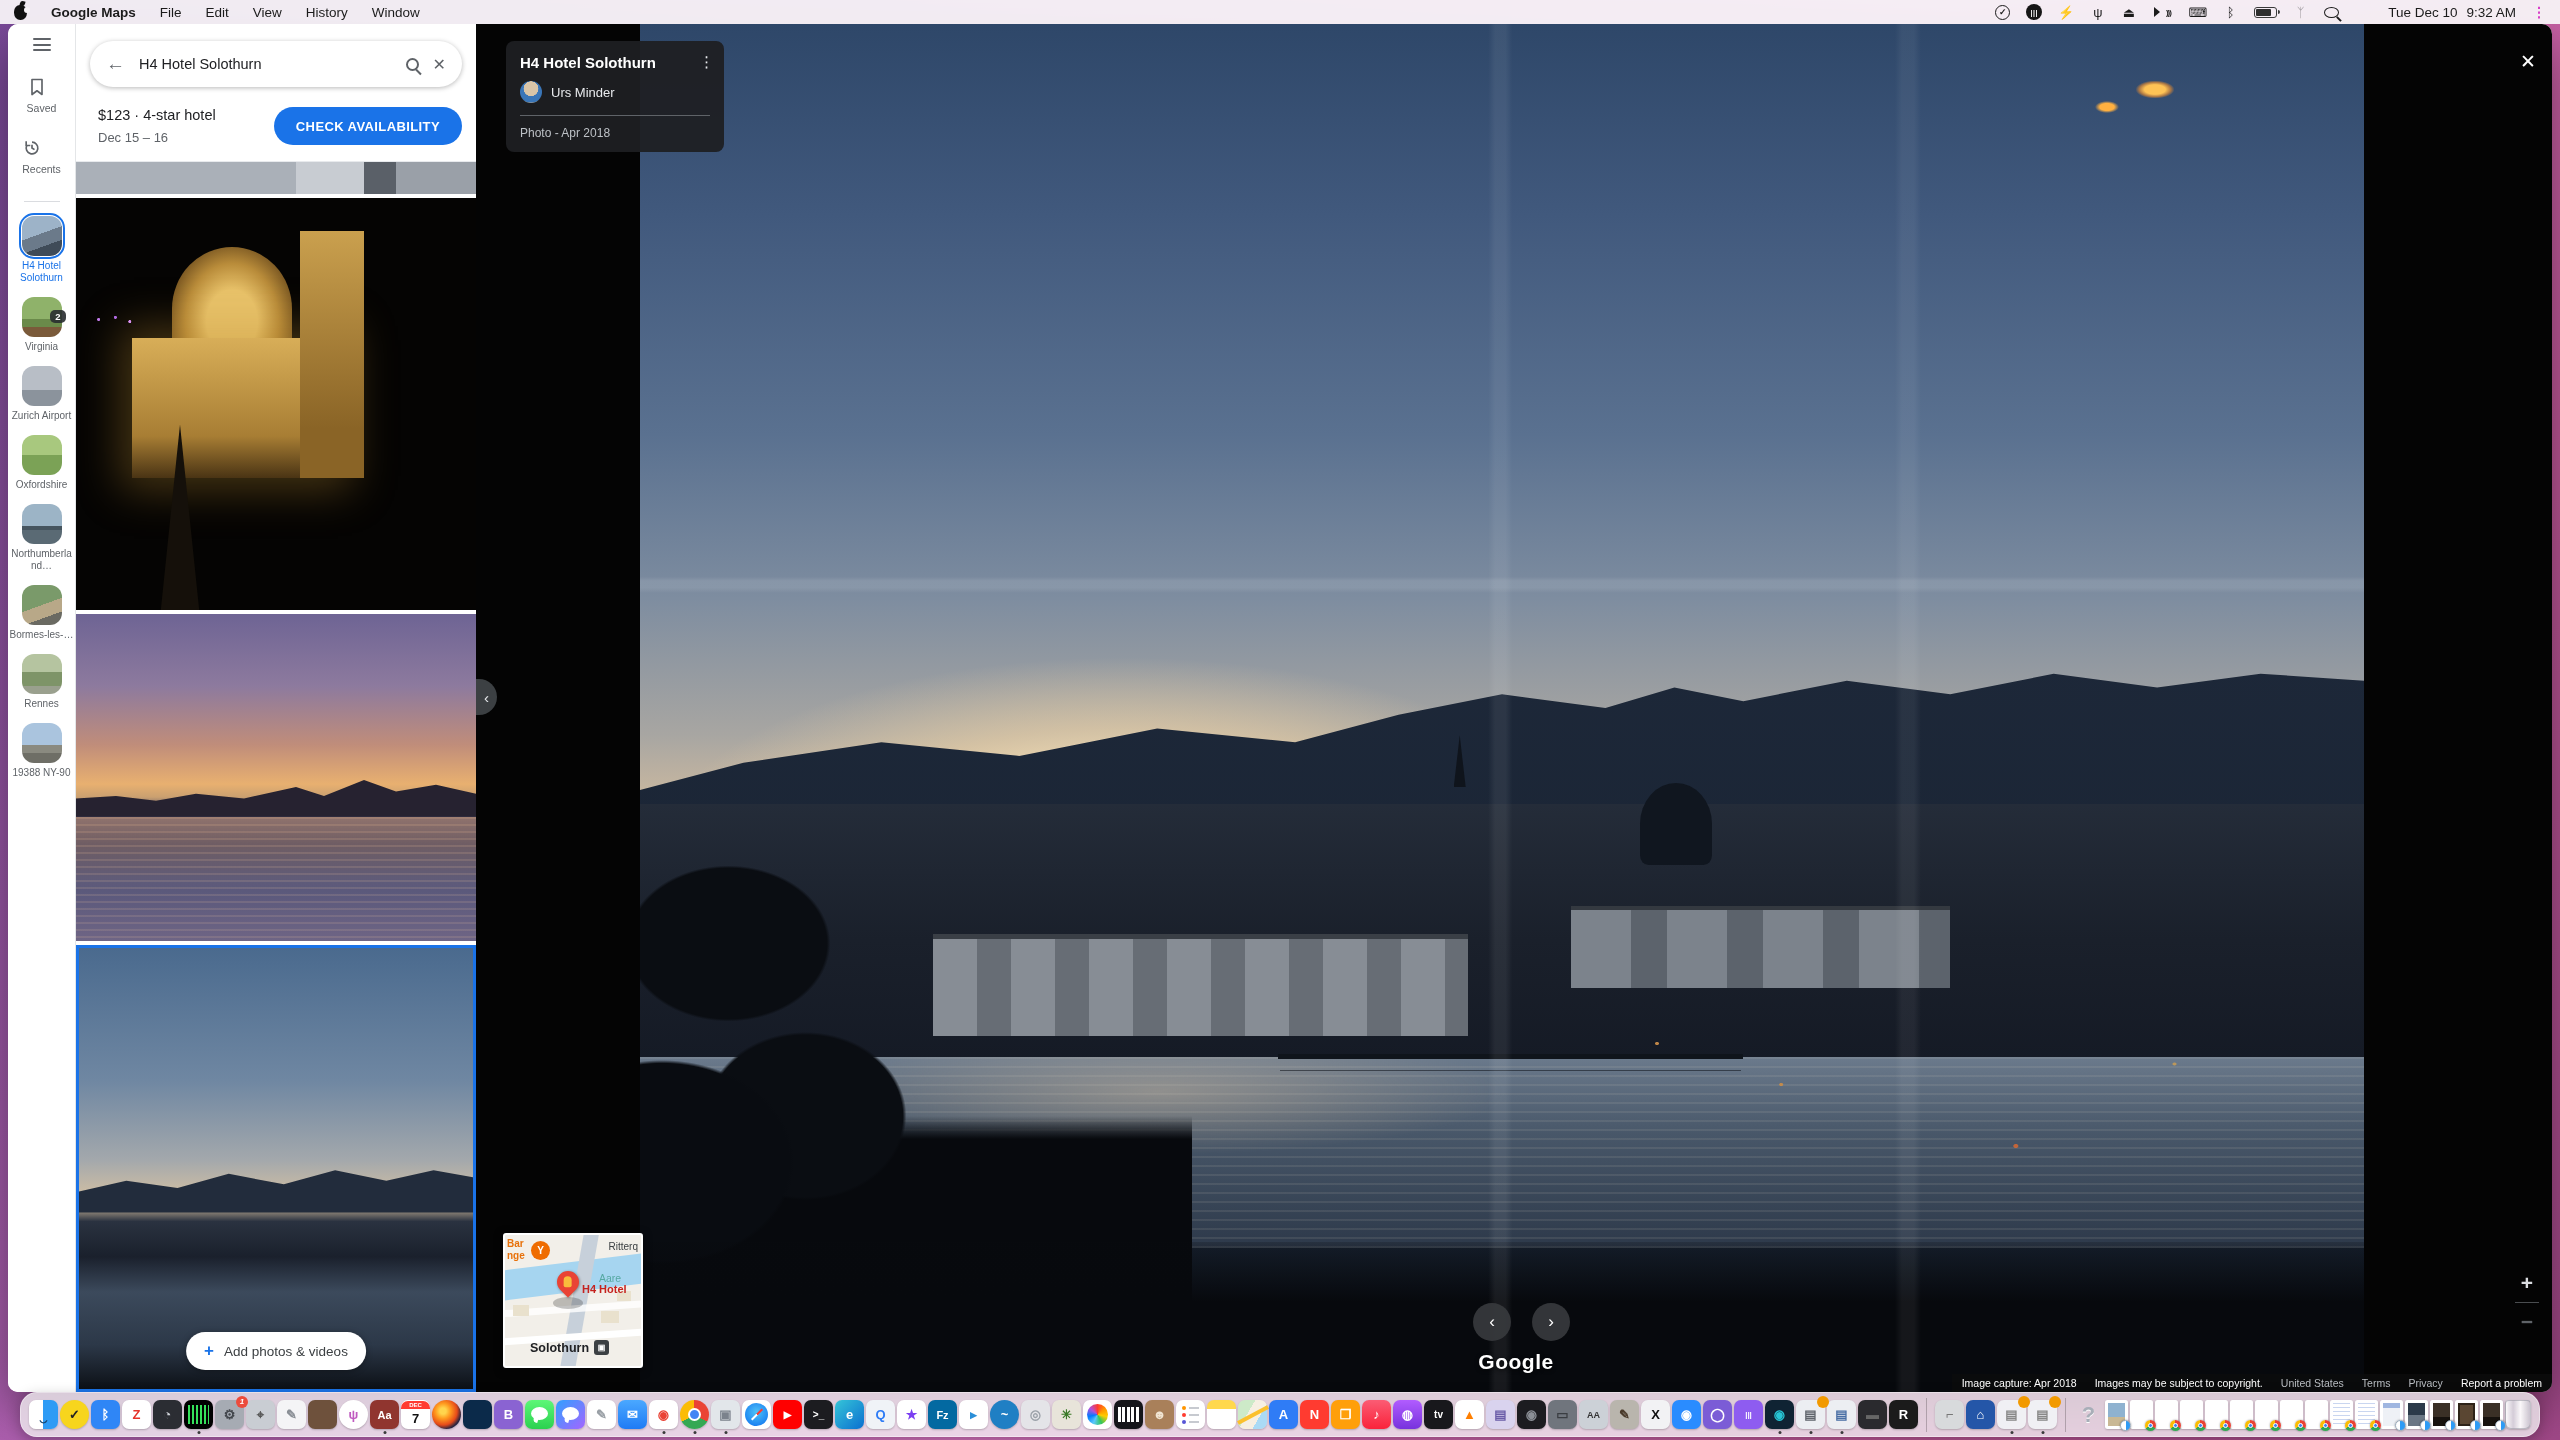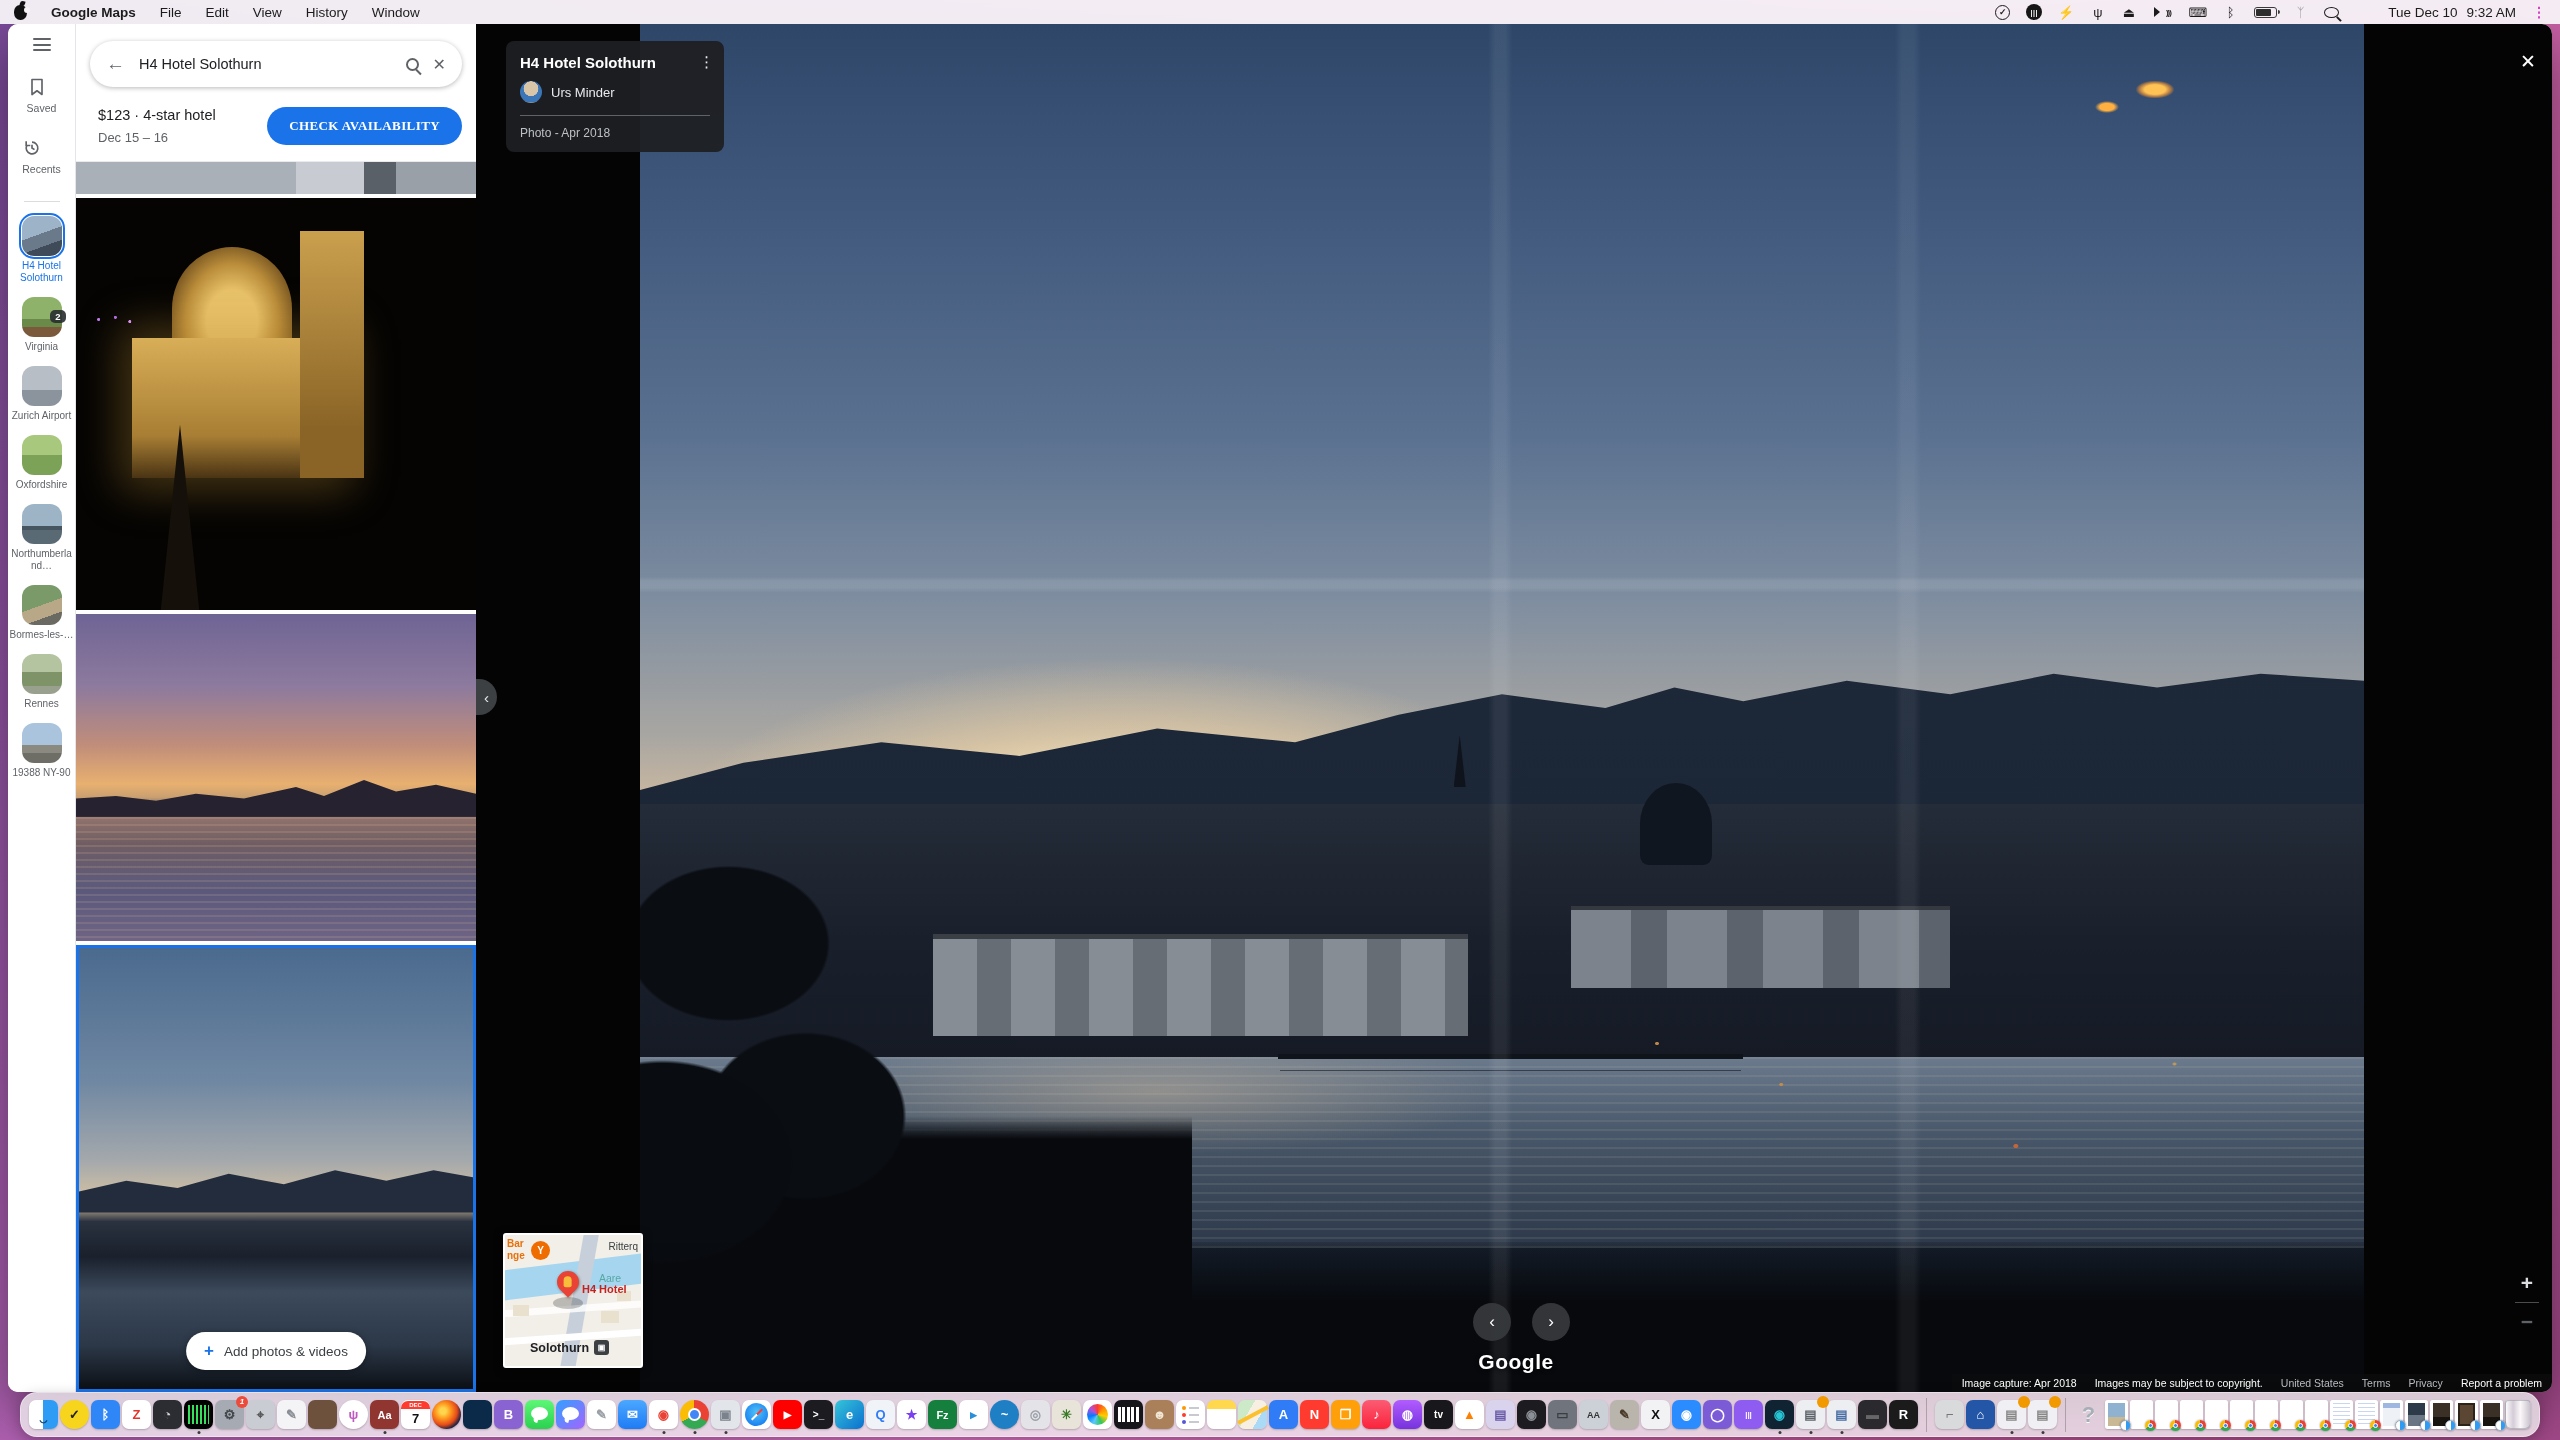--- a/index.html
+++ b/index.html
@@ -63,21 +63,21 @@
 .panel{width:400px;flex:none;background:#fff;display:flex;flex-direction:column;position:relative;overflow:hidden}
 .searchcard{margin:17px 14px 0;height:46px;border-radius:23px;box-shadow:0 1px 5px rgba(0,0,0,.28);display:flex;align-items:center;padding:0 16px;gap:14px;background:#fff}
 .backarrow{font-size:19px;color:#5f6368;cursor:pointer}
 .squery{flex:1;font-size:14.5px;color:#202124;border:none;outline:none;font-family:inherit}
 .magicon{width:13px;height:13px;border:2px solid #5f6368;border-radius:50%;position:relative;cursor:pointer}
 .magicon::after{content:"";position:absolute;right:-5px;bottom:-4px;width:7px;height:2px;background:#5f6368;transform:rotate(45deg)}
 .clearicon{font-size:16px;color:#5f6368;cursor:pointer}
 .pricefila{display:flex;align-items:center;padding:20px 14px 16px 22px}
 .price-main{font-size:14.5px;color:#202124}
 .price-dates{font-size:13px;color:#5f6368;margin-top:7px}
-.cta{margin-left:auto;background:#1a73e8;color:#fff;border:none;border-radius:20px;height:38px;padding:0 22px;font-size:13px;font-weight:bold;letter-spacing:.4px;font-family:Liberation Serif, serif;cursor:pointer}
+.cta{margin-left:auto;background:#1a73e8;color:#fff;border:none;border-radius:20px;height:38px;padding:0 22px;font-size:13px;font-weight:bold;letter-spacing:.4px;font-family:Liberation Sans, sans-serif;cursor:pointer}
 .pdivider{border-top:1px solid #e8eaed}
 .tabs{display:flex;gap:34px;padding:0 0 0 16px;height:45px;align-items:center;white-space:nowrap;position:relative}
 .tab{font-size:13.5px;color:#5f6368;position:relative;height:100%;display:flex;align-items:center;cursor:pointer}
 .tab.on{color:#1a73e8}
 .tab.on::after{content:"";position:absolute;left:50%;transform:translateX(-50%);bottom:0;width:30px;height:3px;background:#1a73e8;border-radius:3px 3px 0 0}
 .thumbs{flex:1;position:relative;display:flex;flex-direction:column;gap:4px;background:#fff;overflow:hidden}
 .thumb{width:100%;position:relative;flex:none;overflow:hidden}
 .t1{height:32px;background:linear-gradient(90deg,#aab0b8 0 55%,#c8ccd2 55% 72%,#5a6068 72% 80%,#9aa0a8 80%)}
 .t2{height:412px;background:#050403}
 .t2 .dome{position:absolute;left:24%;top:12%;width:30%;height:30%;background:radial-gradient(ellipse at 50% 60%,#e8c26a 0 30%,#b98c3a 55%,#6a4a1c 80%,transparent 90%);border-radius:50% 50% 20% 20%}
@@ -496,21 +496,21 @@
     <div class="dk">
       <span class="dki " style="background: linear-gradient(135deg, rgb(53, 197, 216), rgb(11, 111, 208)); color: rgb(255, 255, 255);">e</span>
     </div>
     <div class="dk">
       <span class="dki " style="background: rgb(240, 243, 247); color: rgb(46, 124, 246);">Q</span>
     </div>
     <div class="dk">
       <span class="dki " style="background: rgb(255, 255, 255); color: rgb(123, 63, 242);">★</span>
     </div>
     <div class="dk">
-      <span class="dki " style="background: #15803d; color: rgb(255, 255, 255); font-size: 11px;">Fz</span>
+      <span class="dki " style="background: #0369a1; color: rgb(255, 255, 255); font-size: 11px;">Fz</span>
     </div>
     <div class="dk">
       <span class="dki " style="background: rgb(255, 255, 255); color: rgb(42, 143, 216);">▸</span>
     </div>
     <div class="dk">
       <span class="dki round" style="background: rgb(31, 127, 196); color: rgb(255, 255, 255);">~</span>
     </div>
     <div class="dk">
       <span class="dki " style="background: rgb(228, 228, 232); color: rgb(154, 160, 168);">◎</span>
     </div>

